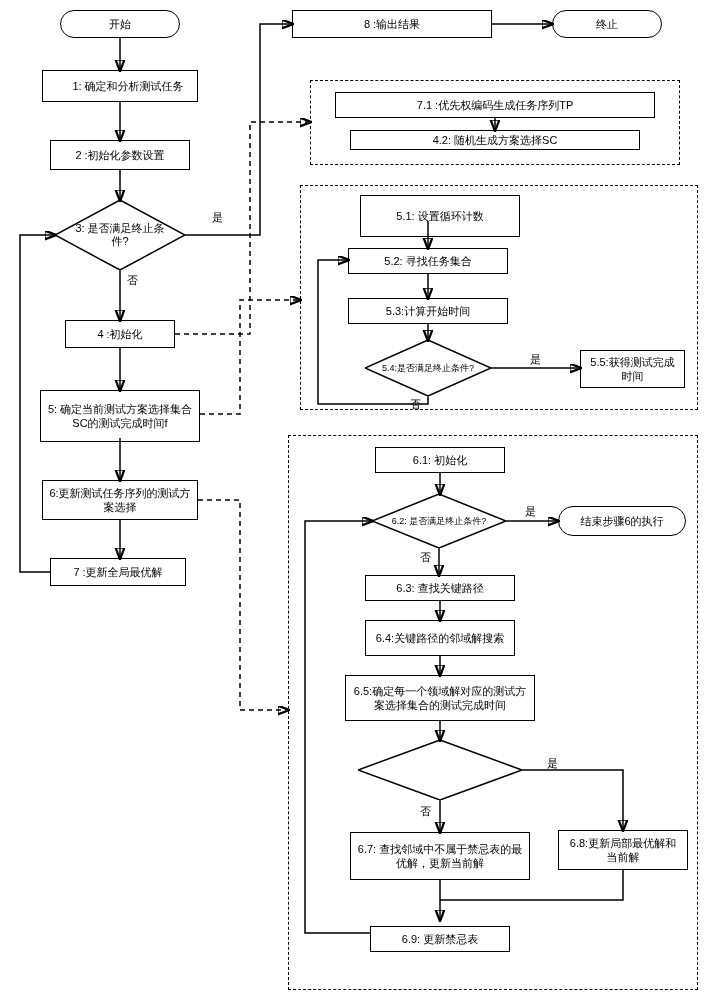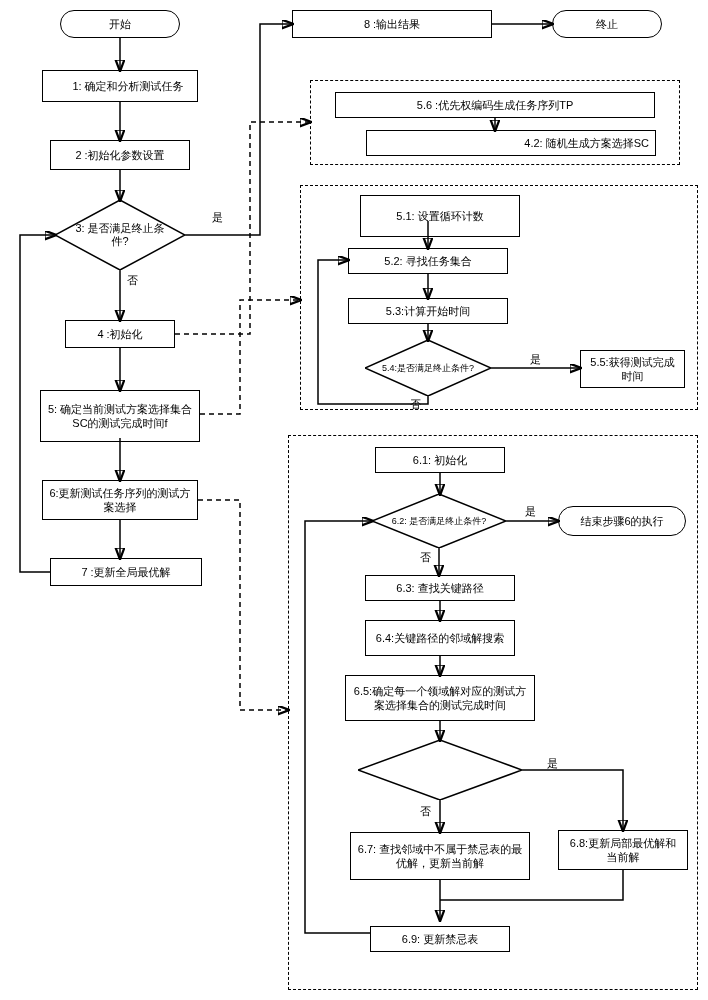--- a/index.html
+++ b/index.html
@@ -89,38 +89,38 @@
 </div>
 
 <div class="node" style="left:40px; top:390px; width:160px; height:52px;">
   <span>5: 确定当前测试方案选择集合SC的测试完成时间f</span>
 </div>
 
 <div class="node" style="left:42px; top:480px; width:156px; height:40px;">
   <span>6:更新测试任务序列的测试方案选择</span>
 </div>
 
-<div class="node" style="left:50px; top:558px; width:152px; height:28px;">
+<div class="node" style="left:50px; top:558px; width:136px; height:28px;">
   <span>7 :更新全局最优解</span>
 </div>
 
 <div class="node" style="left:292px; top:10px; width:200px; height:28px;">
   <span>8 :输出结果</span>
 </div>
 
 <div class="node terminator" style="left:552px; top:10px; width:110px; height:28px;">
   <span>终止</span>
 </div>
 
 <div class="dashed-box" style="left:310px; top:80px; width:370px; height:85px;"></div>
 
 <div class="node" style="left:335px; top:92px; width:320px; height:26px;">
-  <span>5.6 :优先权编码生成任务序列TP</span>
-</div>
-<div class="node" style="left:366px; top:130px; width:290px; height:26px;justify-content:flex-end;">
+  <span>7.1 :优先权编码生成任务序列TP</span>
+</div>
+<div class="node" style="left:350px; top:130px; width:290px; height:20px;">
   <span>4.2: 随机生成方案选择SC</span>
 </div>
 
 <div class="dashed-box" style="left:300px; top:185px; width:398px; height:225px;"></div>
 
 <div class="node" style="left:360px; top:195px; width:160px; height:42px;">
   <span>5.1: 设置循环计数</span>
 </div>
 <div class="node" style="left:348px; top:248px; width:160px; height:26px;">
   <span>5.2: 寻找任务集合</span>

